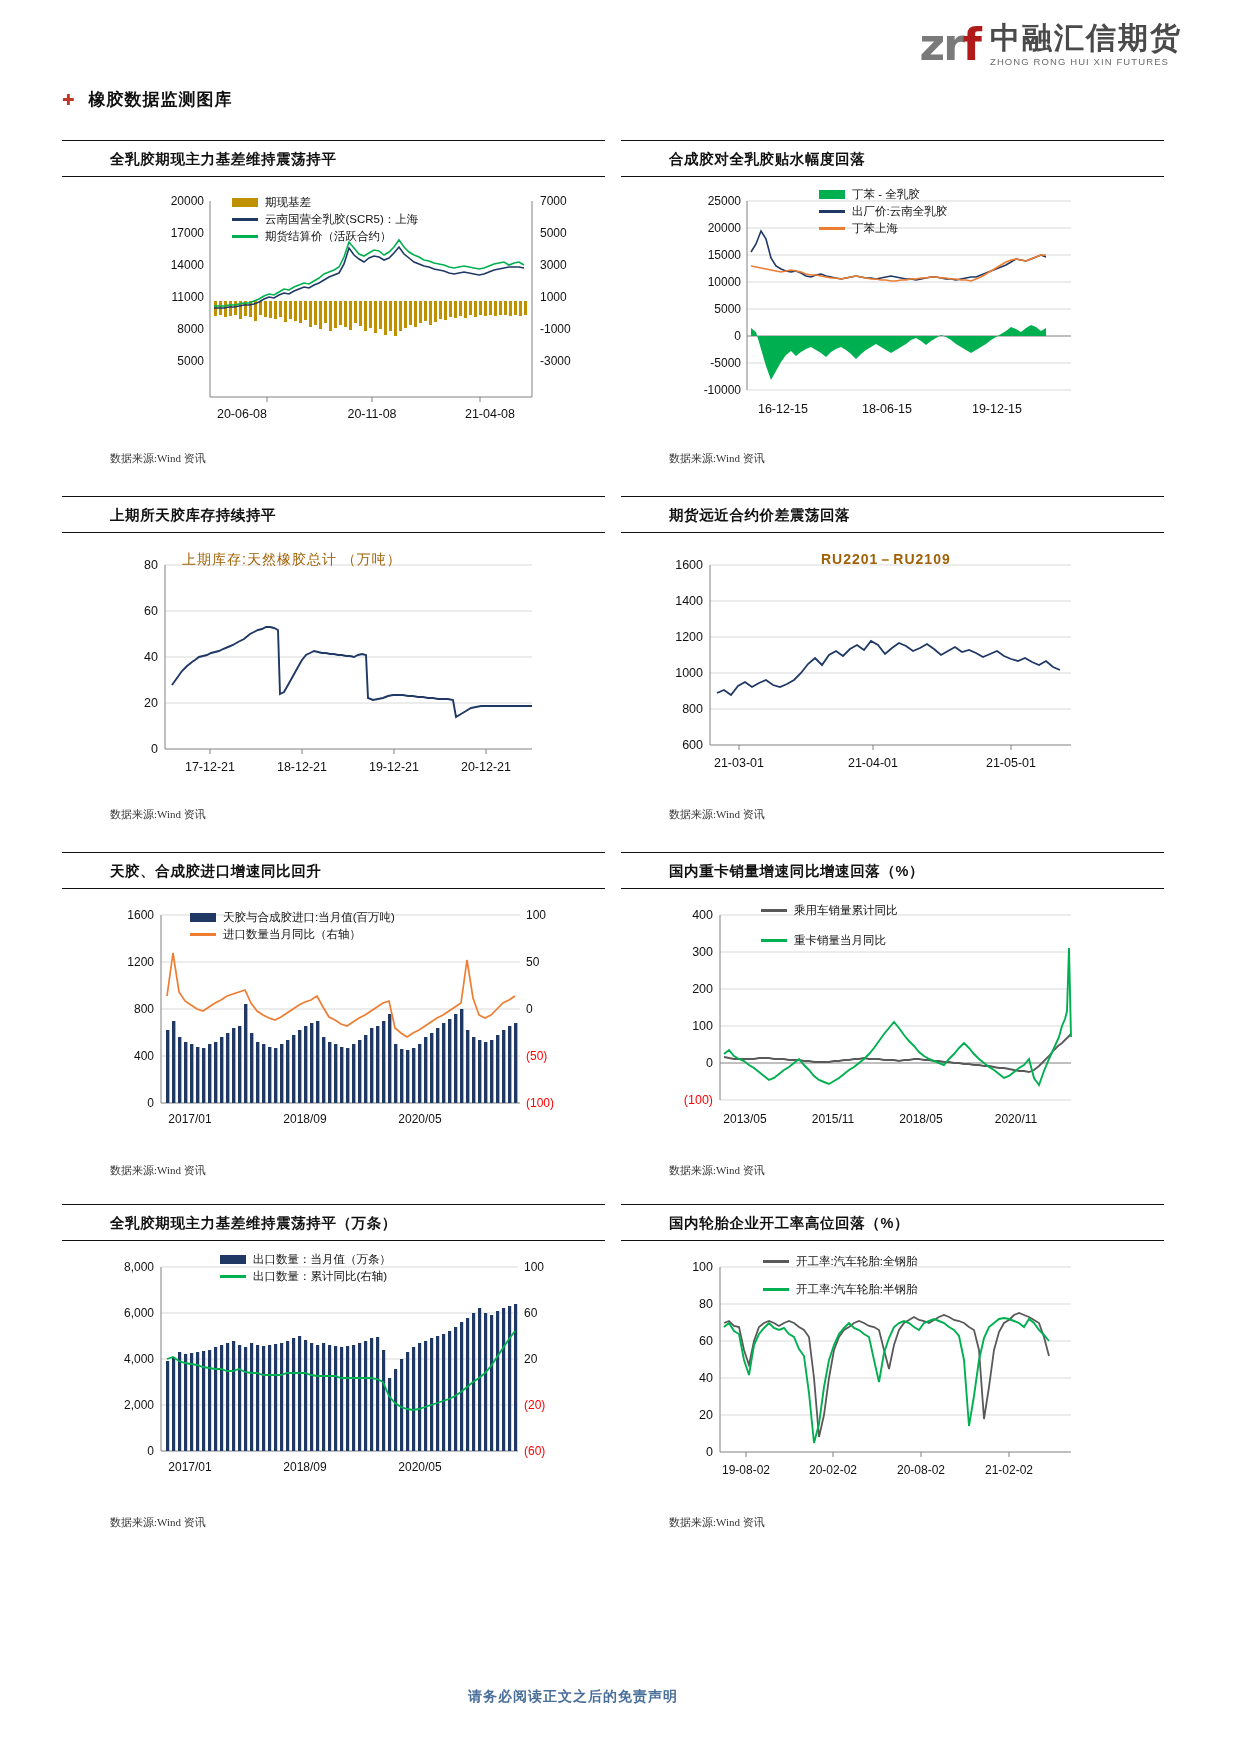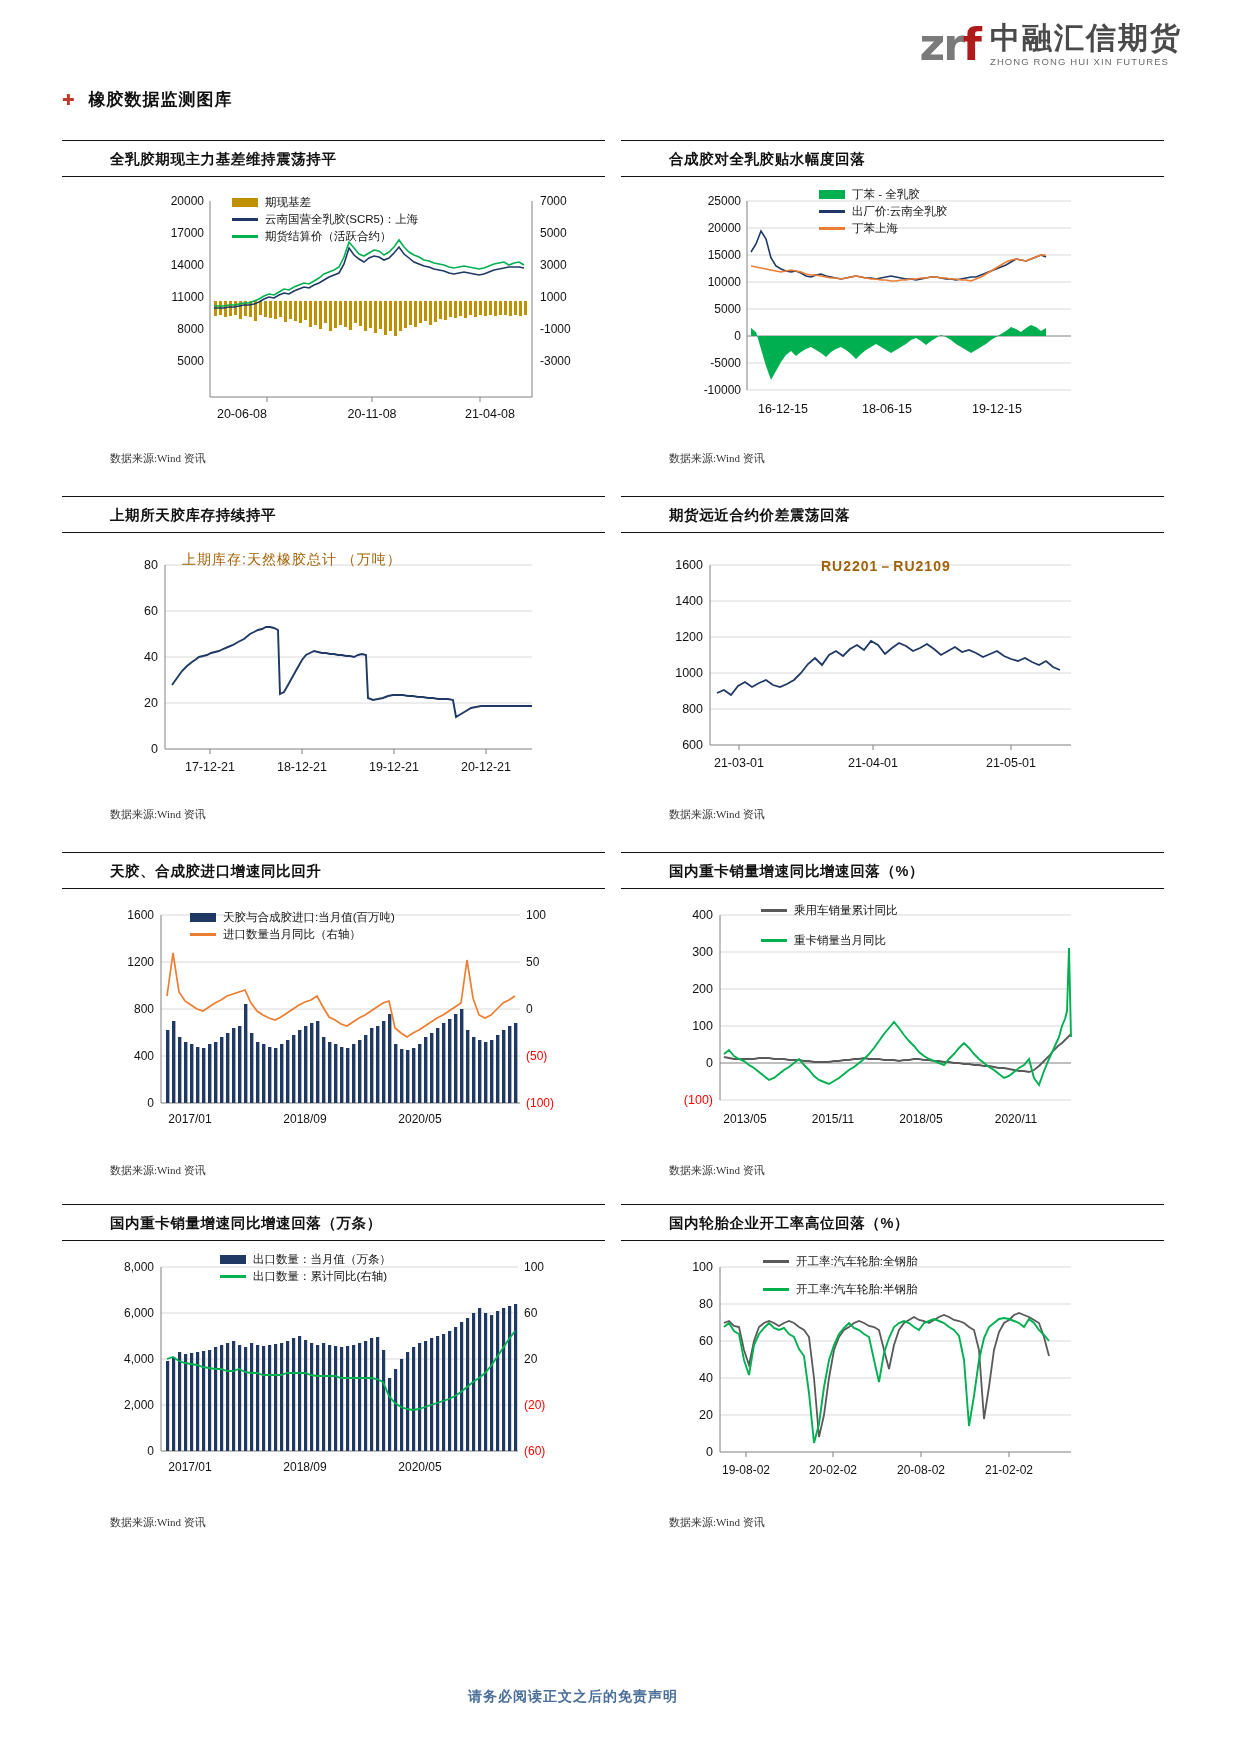--- a/index.html
+++ b/index.html
@@ -330,21 +330,21 @@
             <line x1="252" y1="202" x2="252" y2="207"></line>
             <line x1="390" y1="202" x2="390" y2="207"></line>
           </g>
           <polyline fill="none" stroke="#1f3864" stroke-width="1.8" points="96,150 103,147 110,152 117,143 124,139 131,144 138,140 145,137 152,142 159,144 166,141 173,137 180,130 187,121 194,115 201,122 208,112 215,108 222,113 229,106 236,102 243,107 250,98 257,102 264,111 271,105 278,100 285,103 292,108 299,105 306,101 313,106 320,112 327,108 334,104 341,109 348,107 355,110 362,114 369,111 376,108 383,113 390,116 397,118 404,115 411,119 418,122 425,118 432,124 439,127"></polyline>
           <g font-size="12.5" fill="#111" text-anchor="middle" font-family="Liberation Sans, sans-serif">
             <text x="118" y="224">21-03-01</text>
             <text x="252" y="224">21-04-01</text>
             <text x="390" y="224">21-05-01</text>
           </g>
         </svg>
-        <div class="annot" style="left:200px;top:15px;">RU2201－RU2109</div>
+        <div class="annot" style="left:200px;top:8px;">RU2201－RU2109</div>
       </div>
       <div class="src">数据来源:Wind 资讯</div>
     </div>
   </div>
 
   <div class="row" style="margin-top:18px;">
 
     <div class="cell">
       <div class="ctitle">天胶、合成胶进口增速同比回升</div>
       <div class="chart-wrap">
@@ -498,21 +498,21 @@
             </div>
         </div>
       </div>
       <div class="src">数据来源:Wind 资讯</div>
     </div>
   </div>
 
   <div class="row" style="margin-top:14px;">
 
     <div class="cell">
-      <div class="ctitle">国内重卡销量增速同比增速回落（万条）</div>
+      <div class="ctitle">全乳胶期现主力基差维持震荡持平（万条）</div>
       <div class="chart-wrap">
         <svg width="540" height="250" viewBox="0 0 540 250">
           <g font-size="12" fill="#111" text-anchor="end" font-family="Liberation Sans, sans-serif">
             <text x="92" y="20">8,000</text>
             <text x="92" y="66">6,000</text>
             <text x="92" y="112">4,000</text>
             <text x="92" y="158">2,000</text>
             <text x="92" y="204">0</text>
           </g>
           <g font-size="12" text-anchor="start" font-family="Liberation Sans, sans-serif">

